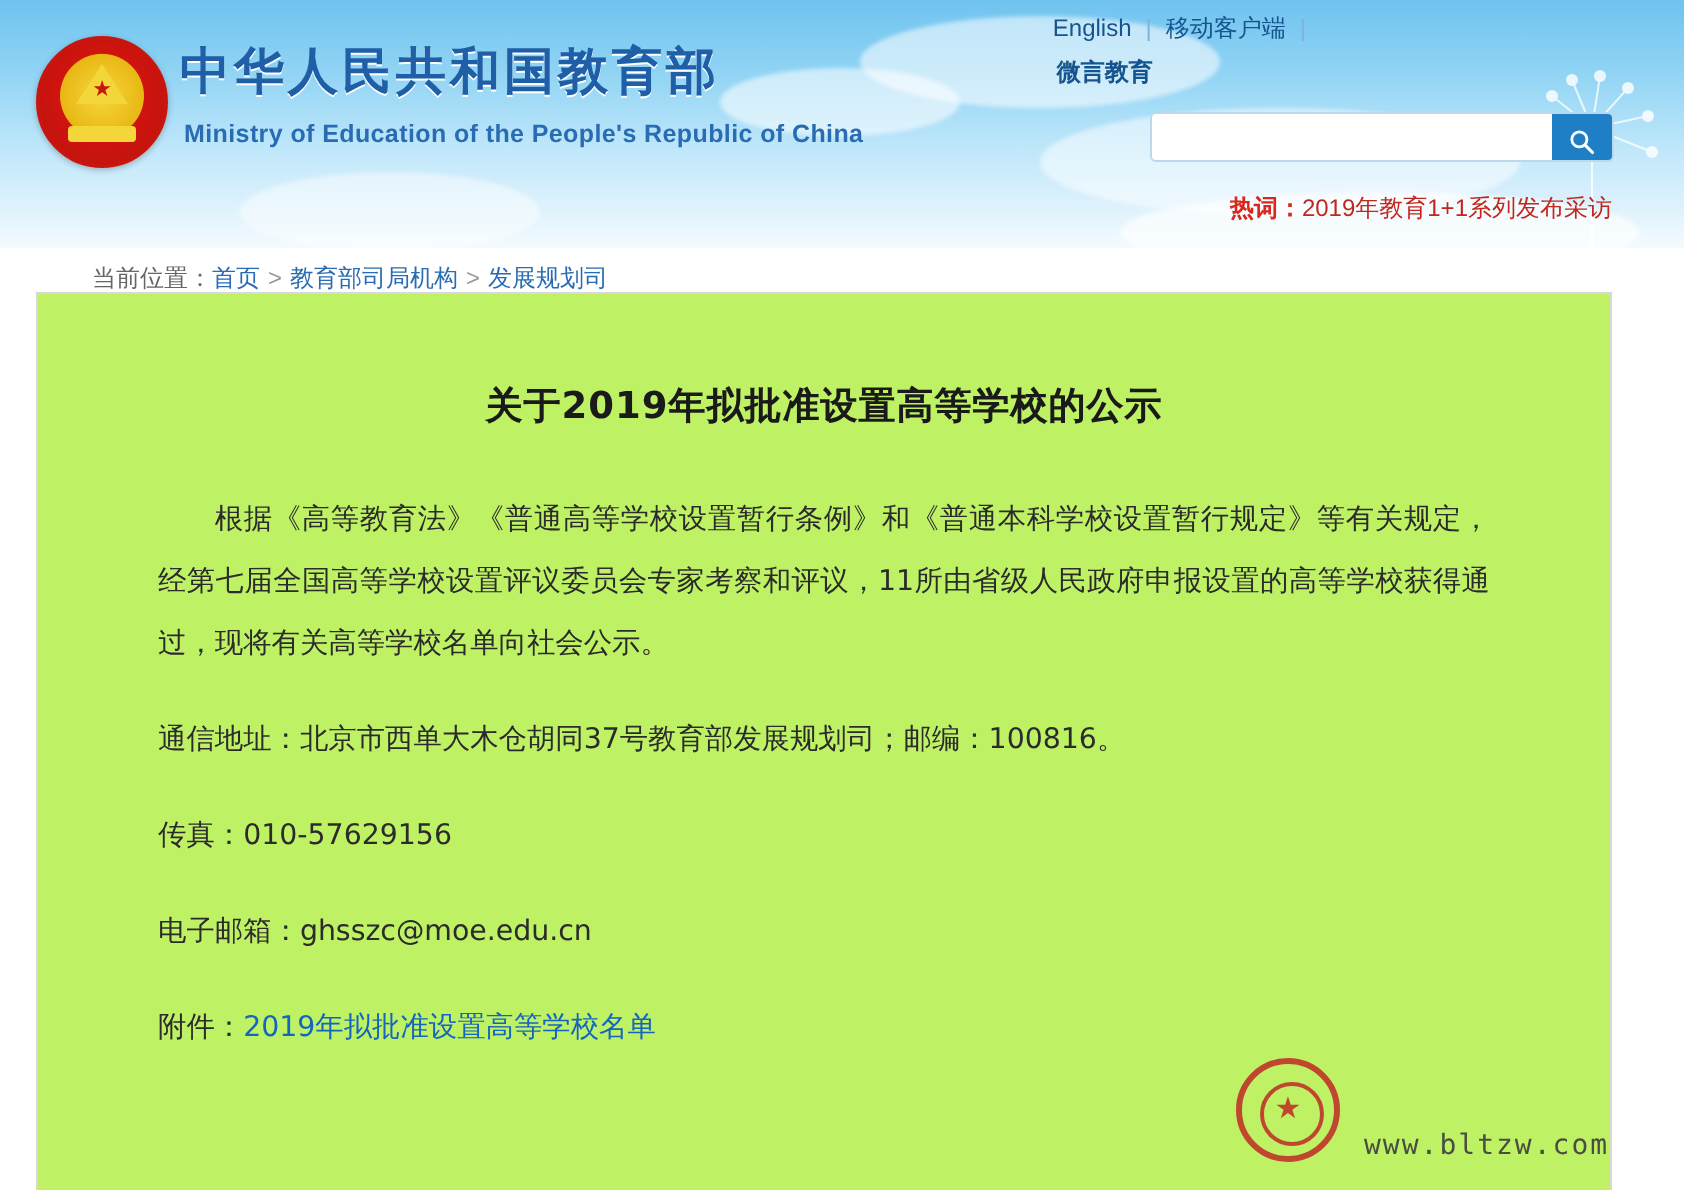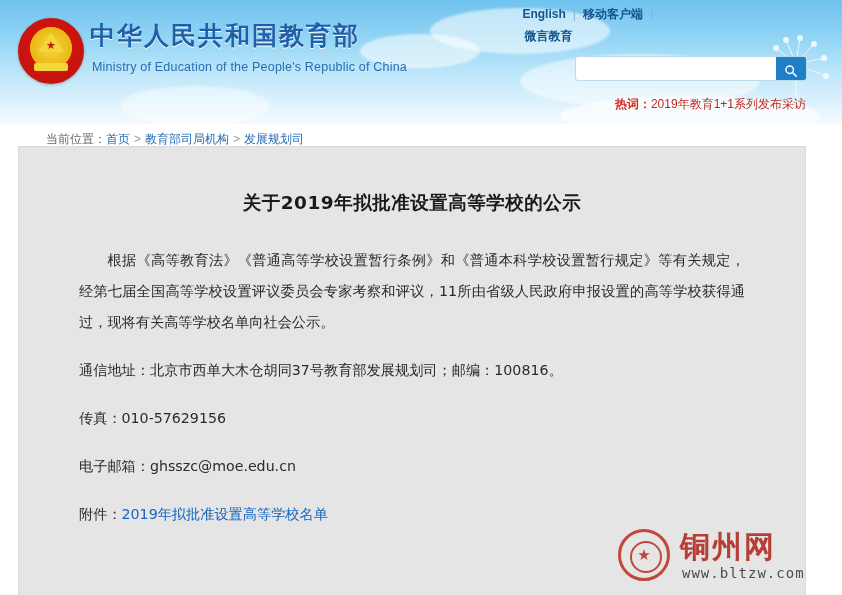--- a/index.html
+++ b/index.html
@@ -103,34 +103,35 @@
     text-shadow: 0 1px 0 #fff;
     font-family: "DejaVu Sans", "Liberation Sans", sans-serif;
   }
   .title-en {
     position: absolute;
     left: 92px;
     top: 60px;
     font-size: 12.5px;
     color: #2a6cb3;
     letter-spacing: .2px;
+    font-weight: bold;
   }
 
   .toplinks {
     position: absolute;
     right: 182px;
     top: 6px;
     font-size: 12px;
     color: #1a5ea6;
     white-space: nowrap;
   }
   .toplinks a {
     color: #15548f;
     text-decoration: none;
-    font-weight: bold;
+    font-weight: normal;
   }
   .toplinks .sep { color: #7fb3da; margin: 0 7px; font-weight: normal;}
   .toplinks .second {
     display: block;
     margin-top: 5px;
     text-align: left;
     padding-left: 2px;
   }
   .toplinks .second a { font-weight: bold; }
 
@@ -198,21 +199,21 @@
   .crumb a { color: #2a6cb3; text-decoration: none; }
   .crumb .arrow { color: #999; margin: 0 4px; }
 
   
   .article {
     position: absolute;
     left: 18px;
     top: 146px;
     width: 788px;
     height: 449px;
-    background: #e5e5e5;
+    background: #bef264;
     border: 1px solid #d9d9d9;
     border-bottom: 0;
     box-sizing: border-box;
     overflow: hidden;
   }
   .doc-title {
     margin: 43px 0 0;
     text-align: center;
     font-size: 18.5px;
     font-weight: bold;
@@ -372,17 +373,16 @@
       <p>
         <span class="attach-label">附件：</span><a class="attach-link" href="#">2019年拟批准设置高等学校名单</a>
       </p>
     </div>
   </div>
 
   <div class="watermark">
     <div class="wm-seal">
       <div class="wm-seal-star">★</div>
     </div>
-    <div class="wm-name">铜州网</div>
     <div class="wm-url">www.bltzw.com</div>
   </div>
 
 </div>
 
 </body></html>

